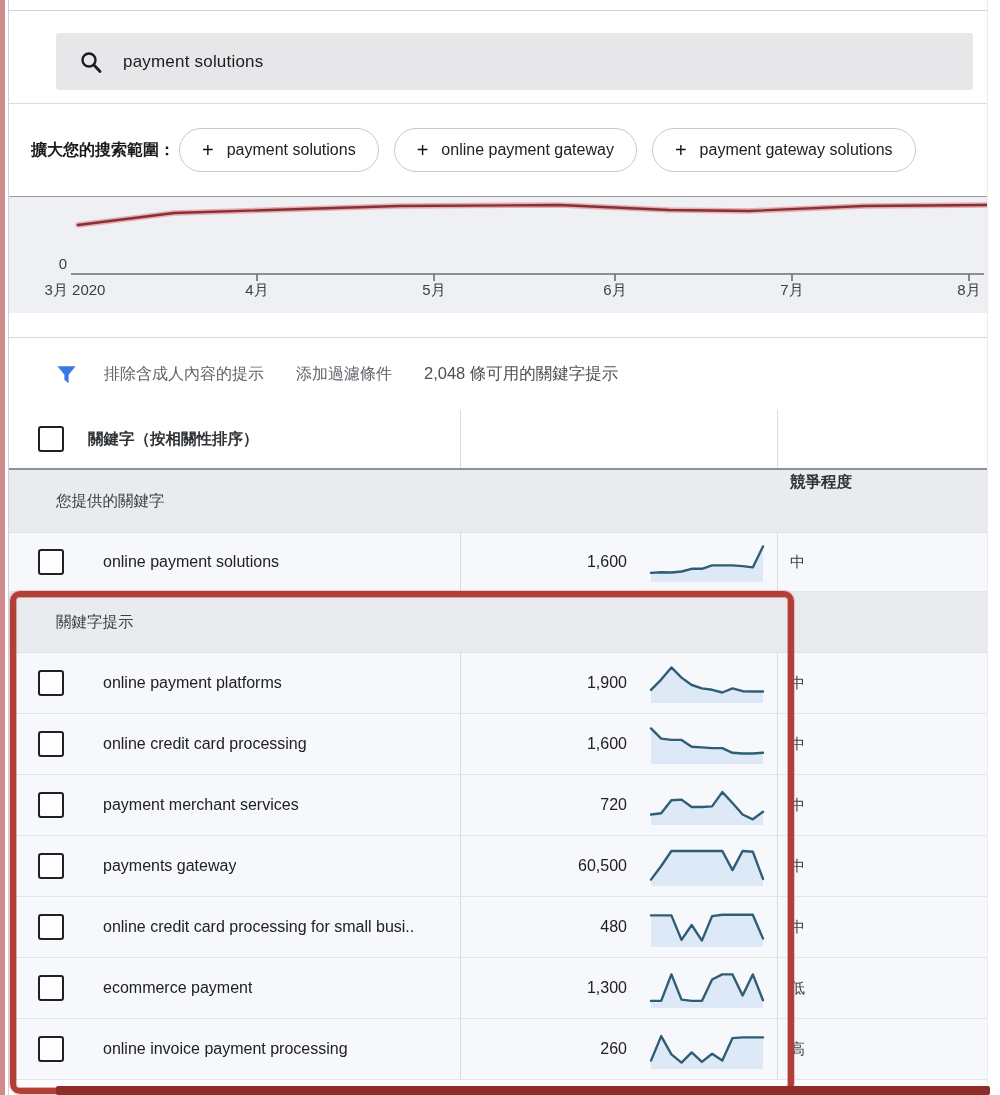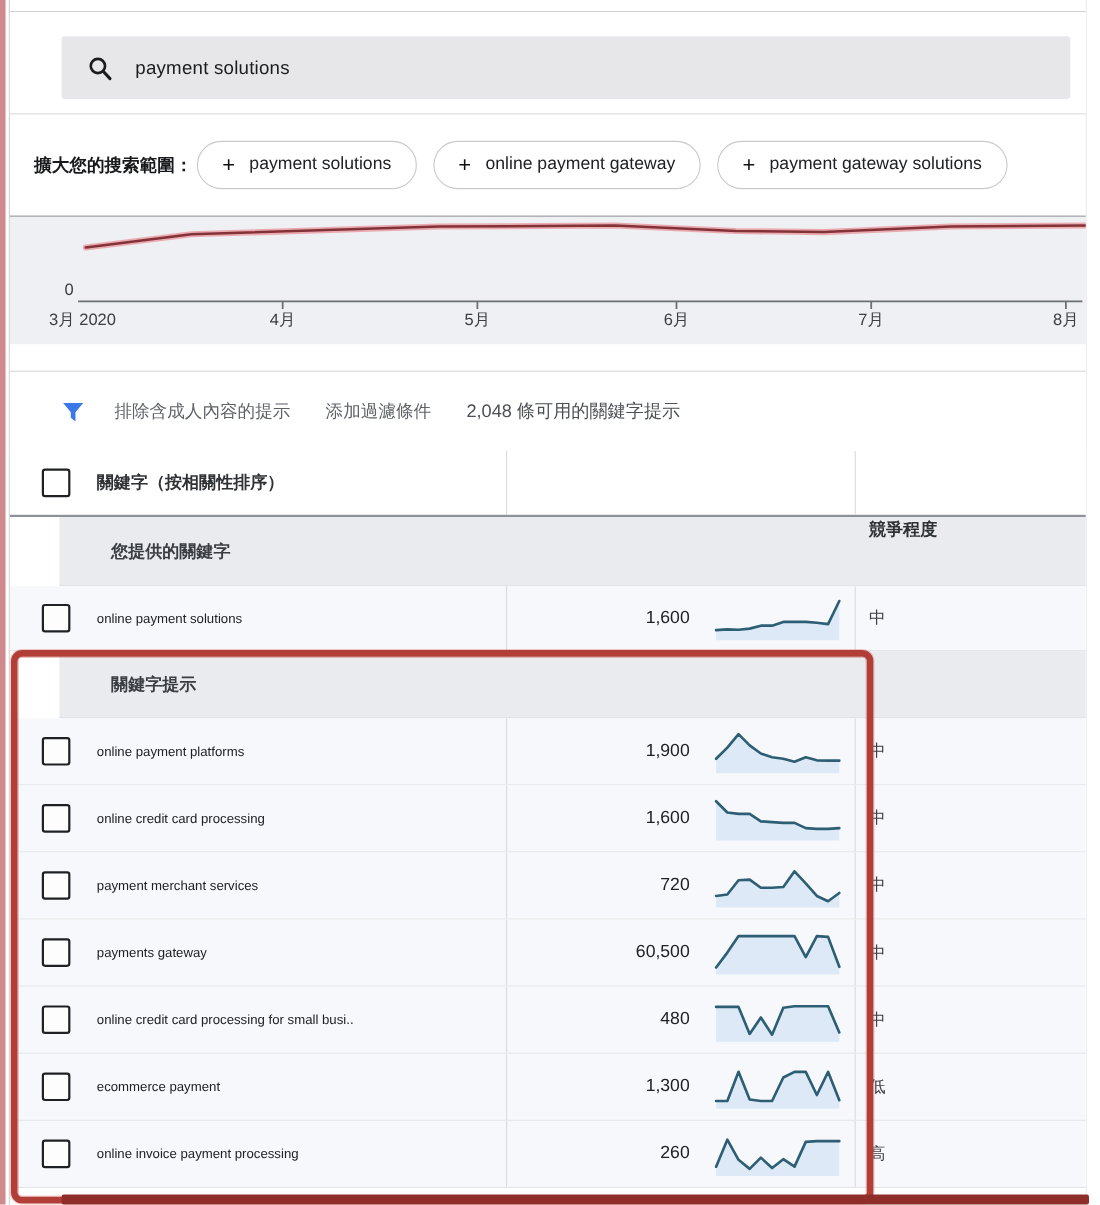--- a/index.html
+++ b/index.html
@@ -35,28 +35,28 @@
   .filter-panel{height:72px;border-top:1px solid #d8d8d8;display:flex;align-items:center;padding-left:46px;background:#fff;}
   .filter-panel .funnel{flex:none;margin-right:26px;}
   .filter-item{font-size:16px;color:#5f6368;margin-right:32px;cursor:pointer;}
   .filter-count{font-size:16.5px;color:#4c5054;}
   
   .table{position:relative;background:#fff;}
   .thead{height:58px;position:relative;border-bottom:2px solid #8d9298;background:#fff;}
   .thead::before,.tr::before{content:"";position:absolute;top:0;bottom:0;left:451px;width:1px;background:#d9dbde;}
   .thead::after,.tr::after{content:"";position:absolute;top:0;bottom:0;left:768px;width:1px;background:#d9dbde;}
   .sect{height:62px;background:#e9ebef;display:flex;align-items:center;padding-left:47px;
-    font-size:15.5px;font-weight:700;color:#3a3d41;border-bottom:1px solid #dfe1e4;margin-left:45px;}
+    font-size:15.5px;font-weight:400;color:#3a3d41;border-bottom:1px solid #dfe1e4;}
   .sect.s2{height:60px;}
   .tr{height:60px;position:relative;background:#f7f8fb;border-bottom:1px solid #e3e5e8;}
   .tr.provided{height:58px;}
   .cb{position:absolute;left:29px;top:50%;transform:translateY(-50%);width:22px;height:22px;
     border:2px solid #1f2023;border-radius:3px;background:#fdfdfe;cursor:pointer;}
   .cb.hd{background:#fff;}
-  .kw{position:absolute;left:79px;top:50%;transform:translateY(-50%);font-size:12px;color:#202124;
+  .kw{position:absolute;left:94px;top:50%;transform:translateY(-50%);font-size:16px;color:#202124;
     max-width:360px;overflow:hidden;white-space:nowrap;}
   .vol{position:absolute;left:470px;width:148px;text-align:right;top:50%;transform:translateY(-50%);font-size:16px;color:#202124;}
   .spark{position:absolute;left:639px;top:50%;transform:translateY(-50%);width:118px;height:46px;}
   .comp{position:absolute;left:781px;top:50%;transform:translateY(-50%);font-size:15px;color:#3c4043;}
   .th-kw{position:absolute;left:79px;top:50%;transform:translateY(-50%);font-size:15.5px;font-weight:700;color:#2f3235;}
   .th-vol{position:absolute;left:459px;width:300px;text-align:right;top:50%;transform:translateY(-50%);font-size:15.5px;font-weight:700;color:#2f3235;}
   .th-comp{position:absolute;left:781px;top:50%;transform:translateY(-50%);font-size:15.5px;font-weight:700;color:#2f3235;margin-top:43px;}
   
   .left-strip{position:absolute;left:0;top:0;width:5px;height:1095px;background:var(--strip-pink);}
   .red-box{position:absolute;left:10px;top:591px;width:772px;height:491px;border:6px solid var(--annotation-red);

